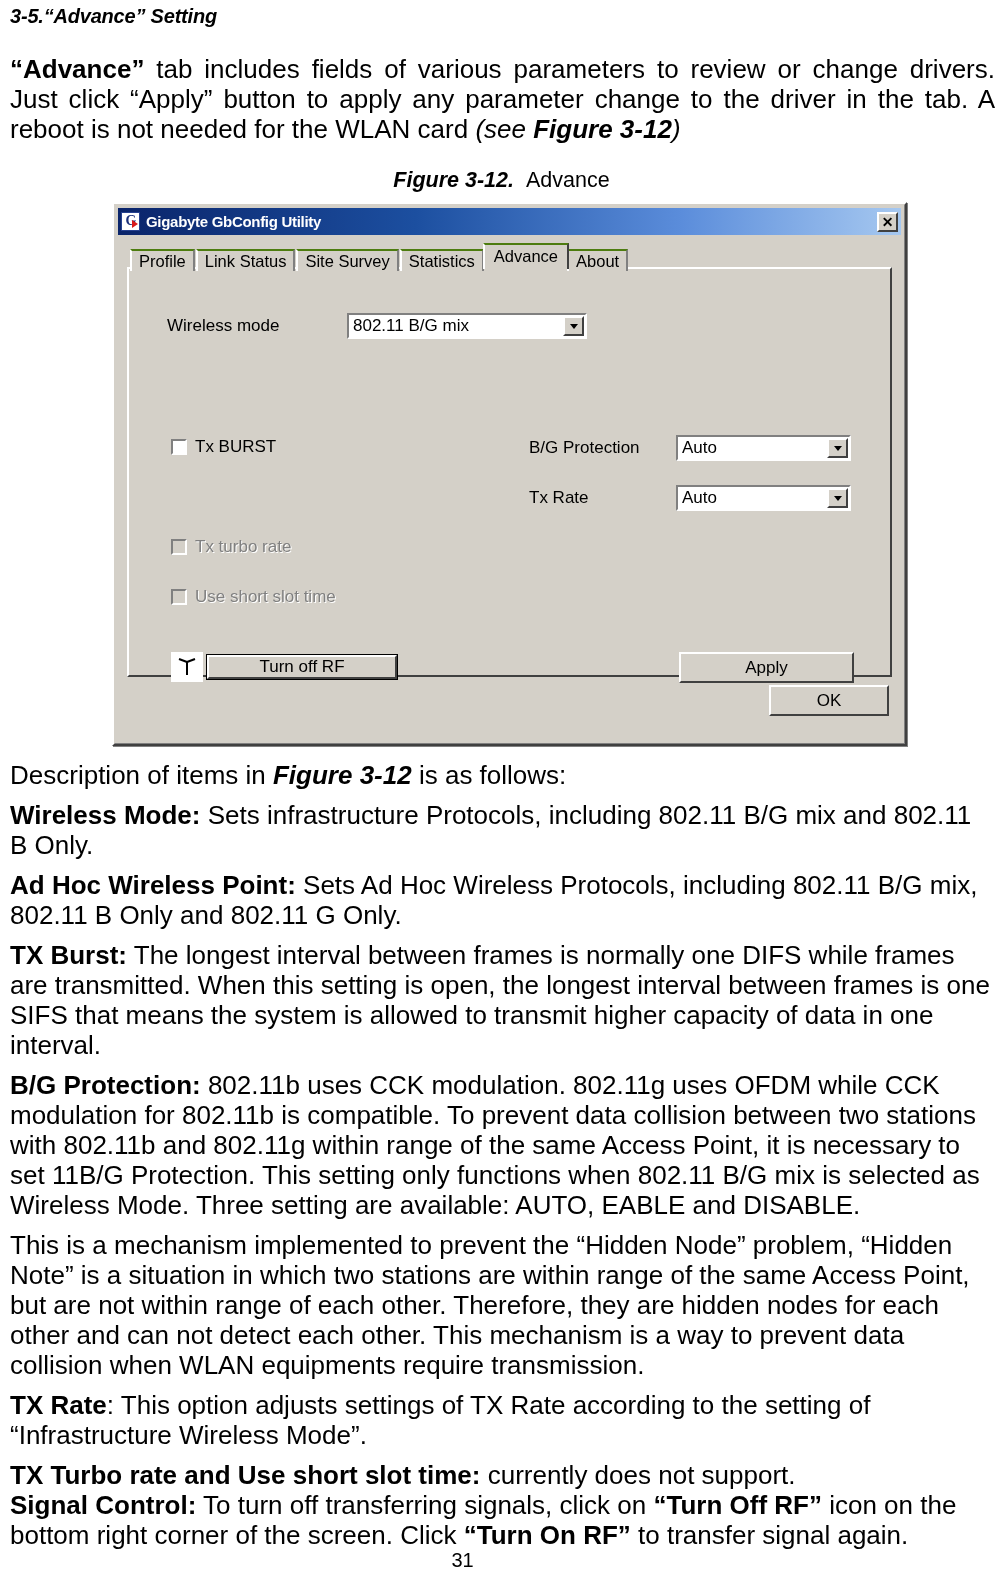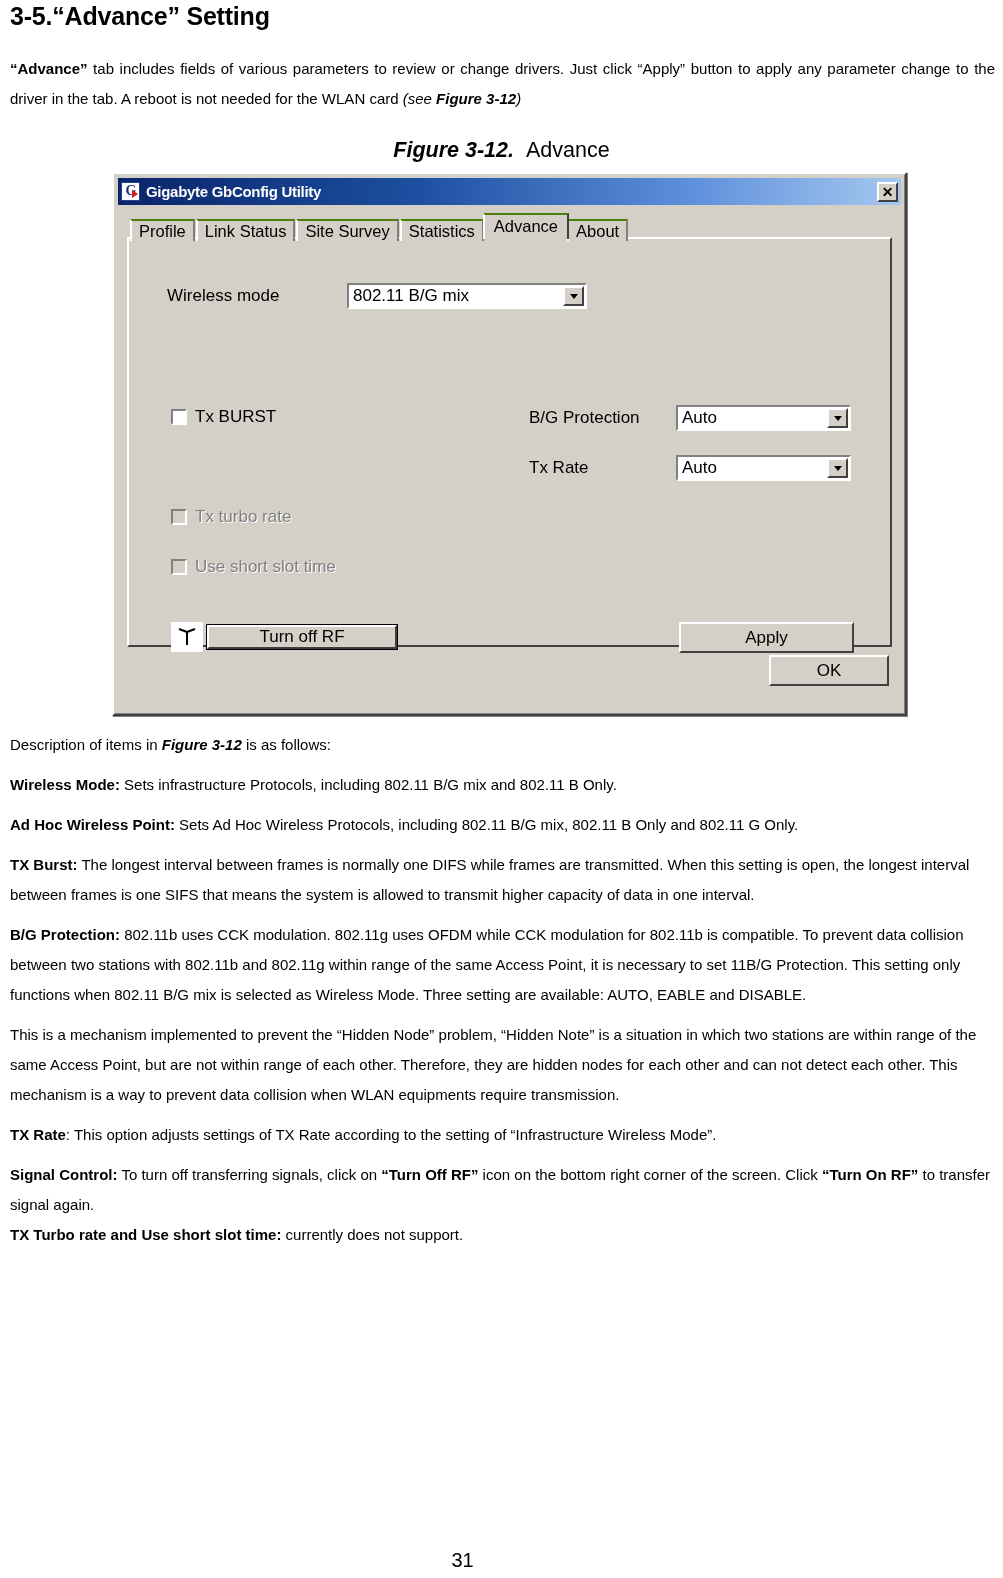--- a/index.html
+++ b/index.html
@@ -19,29 +19,30 @@
   .page {
     position: relative;
     width: 1003px;
     height: 1578px;
     box-sizing: border-box;
     padding: 0 8px;
   }
 
   
   h1.section-title {
-    font-size: 25px;
+    font-size: 20px;
     font-weight: bold;
     margin: 0;
     padding: 0 0 0 2px;
     line-height: 32px;
     letter-spacing: -0.2px;
+    font-style: italic;
   }
   p.body-para {
-    font-size: 15px;
+    font-size: 26px;
     line-height: 30px;
     margin: 0;
     padding: 0 0 0 2px;
     text-align: justify;
   }
   p.body-para.nojust { text-align: left; }
   .spacer-22 { height: 22px; }
   .spacer-10 { height: 10px; }
   .spacer-14 { height: 14px; }
   b, strong { font-weight: bold; }
@@ -479,19 +480,19 @@
   <div class="spacer-10"></div>
 
   <p class="body-para nojust">This is a mechanism implemented to prevent the “Hidden Node” problem, “Hidden Note” is a situation in which two stations are within range of the same Access Point, but are not within range of each other. Therefore, they are hidden nodes for each other and can not detect each other. This mechanism is a way to prevent data collision when WLAN equipments require transmission.</p>
 
   <div class="spacer-10"></div>
 
   <p class="body-para nojust"><b>TX Rate</b><span>: This option adjusts settings of TX Rate according to the setting of “Infrastructure Wireless Mode”.</span></p>
 
   <div class="spacer-10"></div>
 
+  <p class="body-para nojust"><b>TX Turbo rate and Use short slot time:</b><span> currently does not support.</span></p>
+
   <p class="body-para nojust"><b>Signal Control:</b><span> To turn off transferring signals, click on </span><b>“Turn Off RF”</b><span> icon on the bottom right corner of the screen. Click </span><b>“Turn On RF”</b><span> to transfer signal again.</span></p>
 
-  <p class="body-para nojust"><b>TX Turbo rate and Use short slot time:</b><span> currently does not support.</span></p>
-
   <div class="page-number">31</div>
 
 </div>
 
 </body></html>

